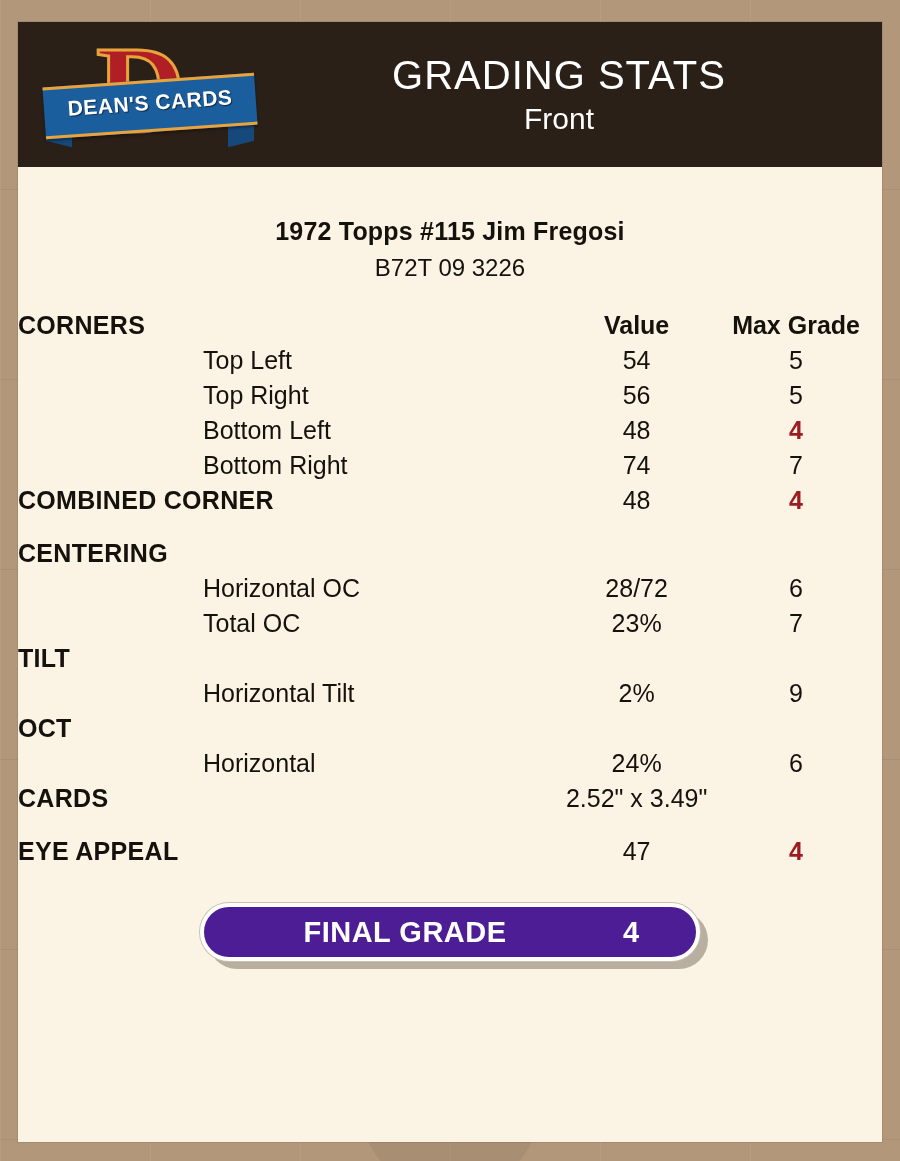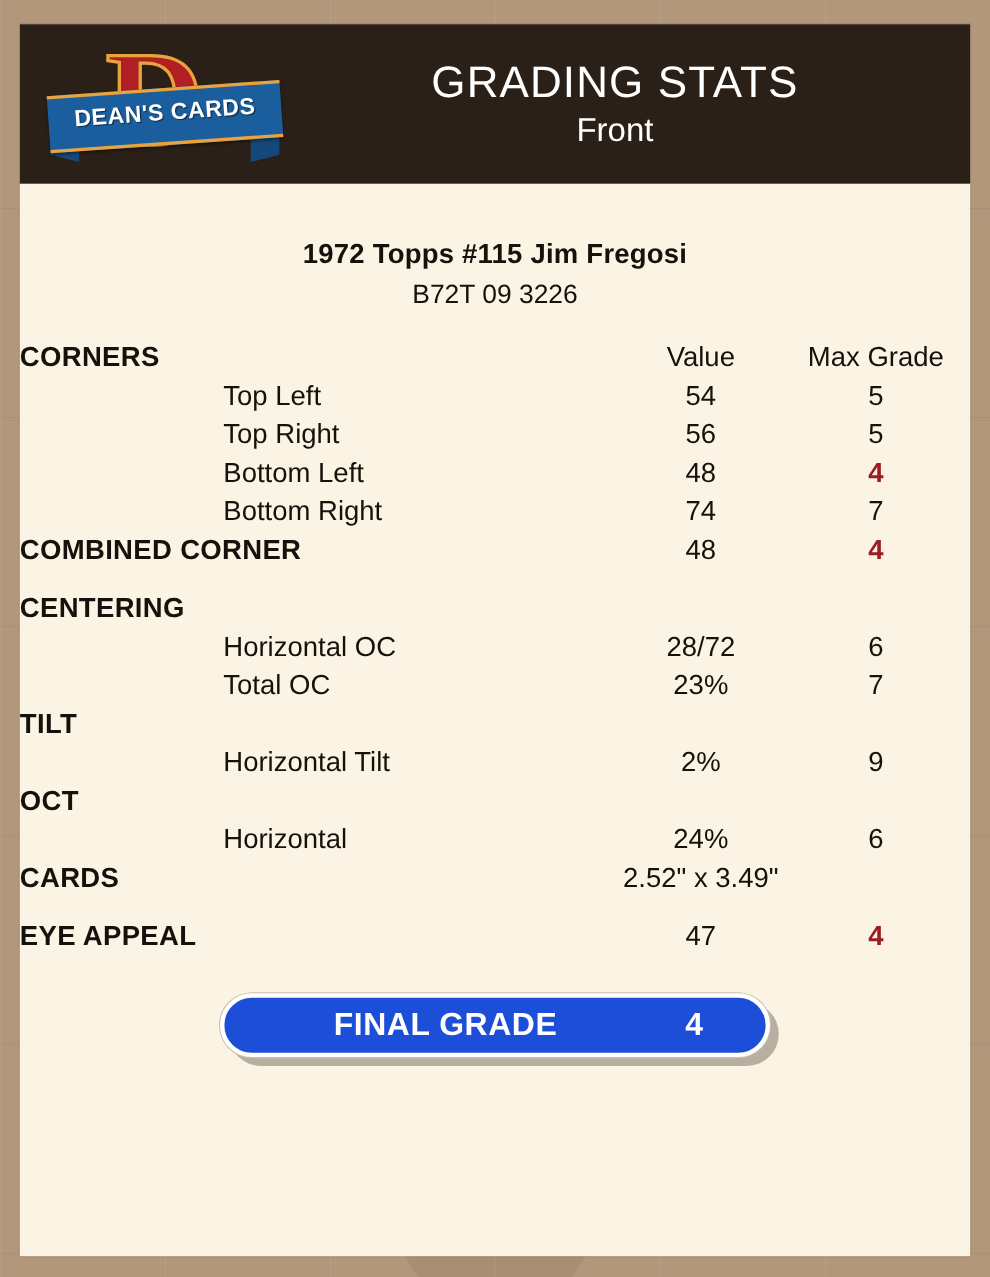--- a/index.html
+++ b/index.html
@@ -165,21 +165,21 @@
     font-size: 25px;
     line-height: 35px;
     vertical-align: baseline;
   }
   td.c-label { width: 430px; padding-left: 135px; }
   td.c-value { width: 170px; text-align: center; }
   td.c-grade { width: 200px; text-align: center; }
 
   tr.section td.c-label { font-weight: bold; letter-spacing: 0.3px; }
   tr.item td.c-label { padding-left: 185px; }
-  .hdr { font-weight: normal; }
+  .hdr { font-weight: bold; }
   .grade-low { color: #9c1c22; font-weight: bold; }
   .spacer td { height: 18px; line-height: 18px; font-size: 0; }
   .size-value { text-align: center; padding-right: 60px; }
 
   
   #final-wrap {
     margin: 34px auto 0 auto;
     width: 500px;
     position: relative;
   }
@@ -189,21 +189,21 @@
     top: 8px;
     width: 500px;
     height: 58px;
     background: rgba(60,45,35,0.35);
     border-radius: 29px;
   }
   #final-grade {
     position: relative;
     width: 500px;
     height: 58px;
-    background: #1d4ed8;
+    background: #4c1d95;
     border: 4px solid #ffffff;
     border-radius: 29px;
     box-sizing: border-box;
     display: flex;
     align-items: center;
     color: #ffffff;
     box-shadow: 0 0 0 1px #c9c0b2;
   }
   #final-label {
     flex: 1;

